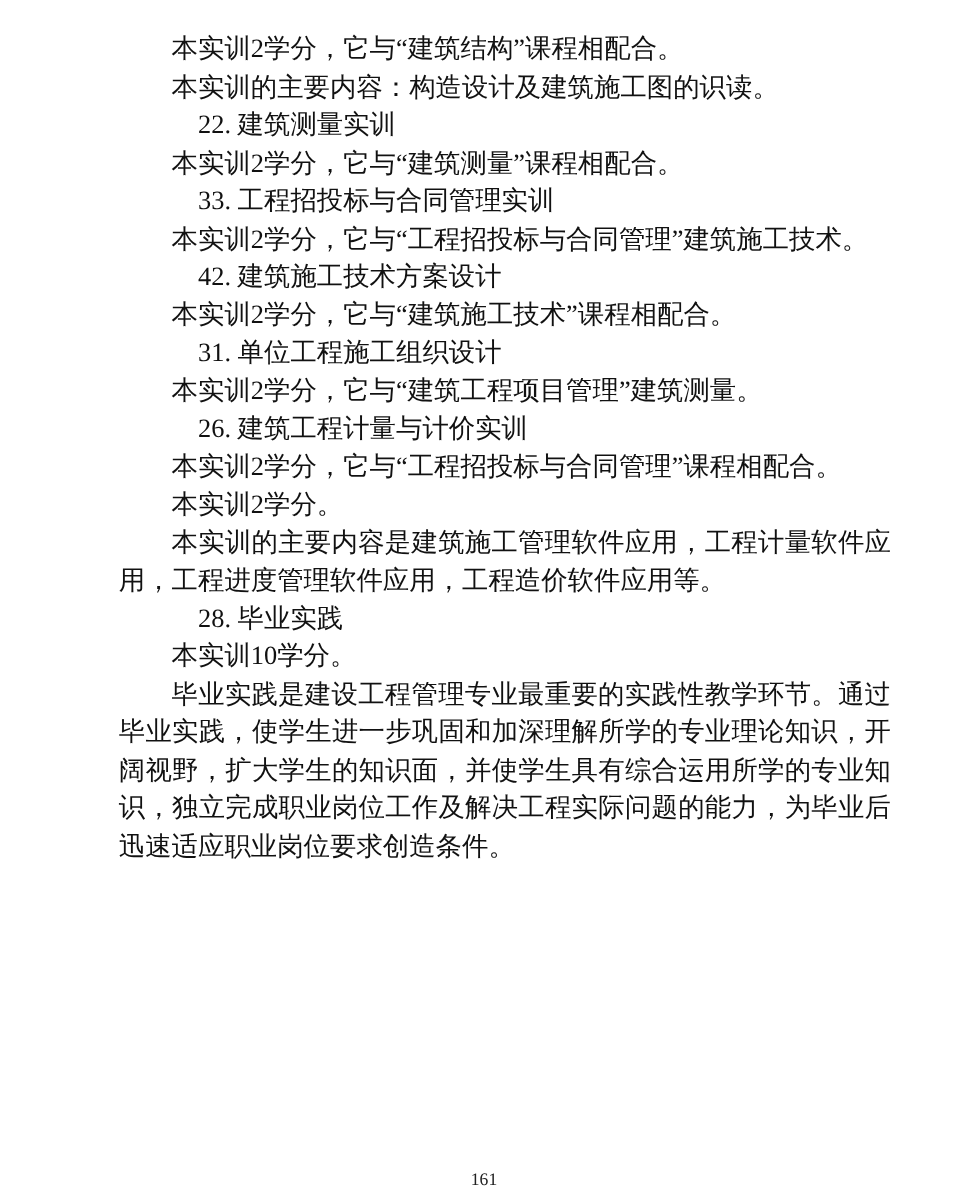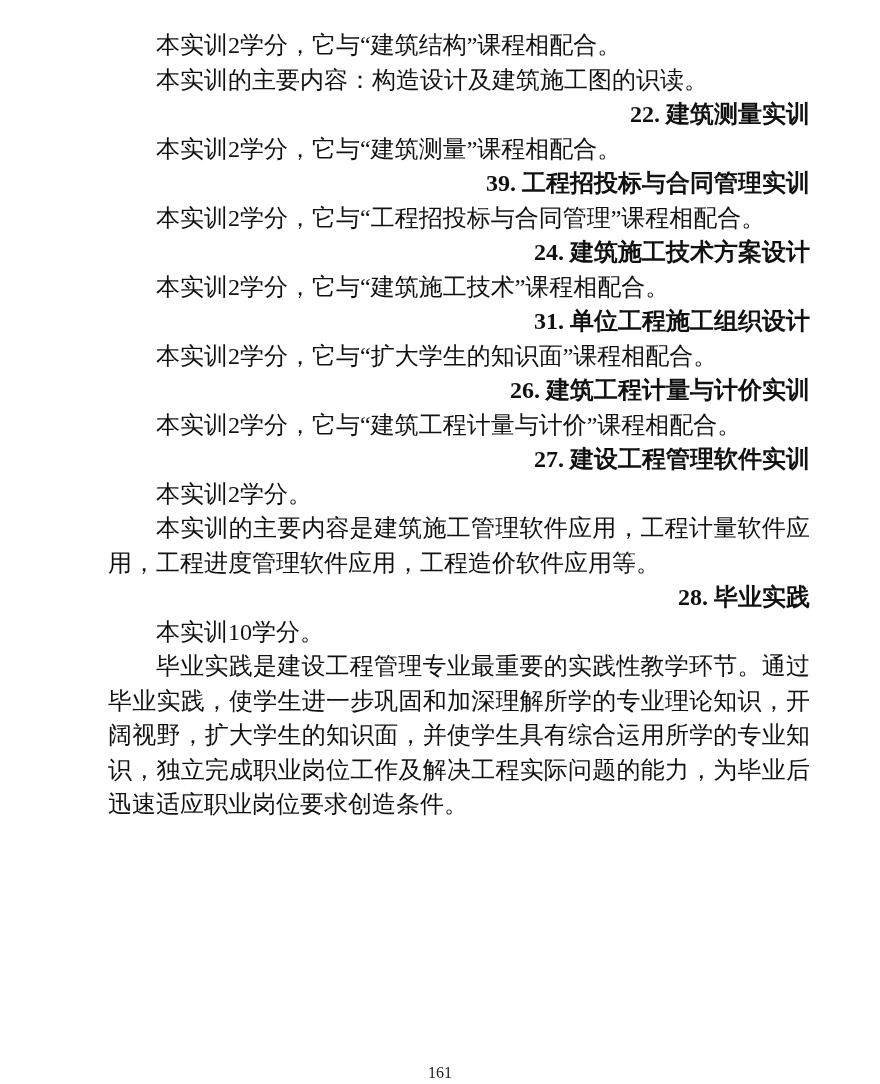--- a/index.html
+++ b/index.html
@@ -32,22 +32,21 @@
   }
   .content p {
     margin: 0;
     padding: 0;
   }
   .content p.body {
     text-indent: 2em;
   }
   .content p.heading {
     text-indent: 3em;
-    text-align: right;
-    font-weight: bold;
+    text-align: left;
   }
   .page-footer {
     position: absolute;
     left: 0;
     top: 1062px;
     width: 880px;
     text-align: center;
     font-size: 16px;
     line-height: 22px;
     color: #222222;
@@ -56,29 +55,28 @@
 </head>
 <body>
 
 <div class="page">
   <main class="content" id="doc-body">
 
   <p class="body">本实训2学分，它与“建筑结构”课程相配合。</p>
       <p class="body">本实训的主要内容：构造设计及建筑施工图的识读。</p>
       <p class="heading">22. 建筑测量实训</p>
       <p class="body">本实训2学分，它与“建筑测量”课程相配合。</p>
-      <p class="heading">39. 工程招投标与合同管理实训</p>
-      <p class="body">本实训2学分，它与“工程招投标与合同管理”课程相配合。</p>
-      <p class="heading">24. 建筑施工技术方案设计</p>
+      <p class="heading">33. 工程招投标与合同管理实训</p>
+      <p class="body">本实训2学分，它与“工程招投标与合同管理”建筑施工技术。</p>
+      <p class="heading">42. 建筑施工技术方案设计</p>
       <p class="body">本实训2学分，它与“建筑施工技术”课程相配合。</p>
       <p class="heading">31. 单位工程施工组织设计</p>
-      <p class="body">本实训2学分，它与“扩大学生的知识面”课程相配合。</p>
+      <p class="body">本实训2学分，它与“建筑工程项目管理”建筑测量。</p>
       <p class="heading">26. 建筑工程计量与计价实训</p>
-      <p class="body">本实训2学分，它与“建筑工程计量与计价”课程相配合。</p>
-      <p class="heading">27. 建设工程管理软件实训</p>
+      <p class="body">本实训2学分，它与“工程招投标与合同管理”课程相配合。</p>
       <p class="body">本实训2学分。</p>
       <p class="body">本实训的主要内容是建筑施工管理软件应用，工程计量软件应用，工程进度管理软件应用，工程造价软件应用等。</p>
       <p class="heading">28. 毕业实践</p>
       <p class="body">本实训10学分。</p>
       <p class="body">毕业实践是建设工程管理专业最重要的实践性教学环节。通过毕业实践，使学生进一步巩固和加深理解所学的专业理论知识，开阔视野，扩大学生的知识面，并使学生具有综合运用所学的专业知识，独立完成职业岗位工作及解决工程实际问题的能力，为毕业后迅速适应职业岗位要求创造条件。</p>
     </main>
   <footer class="page-footer">
     <span>161</span>
   </footer>
 </div>

